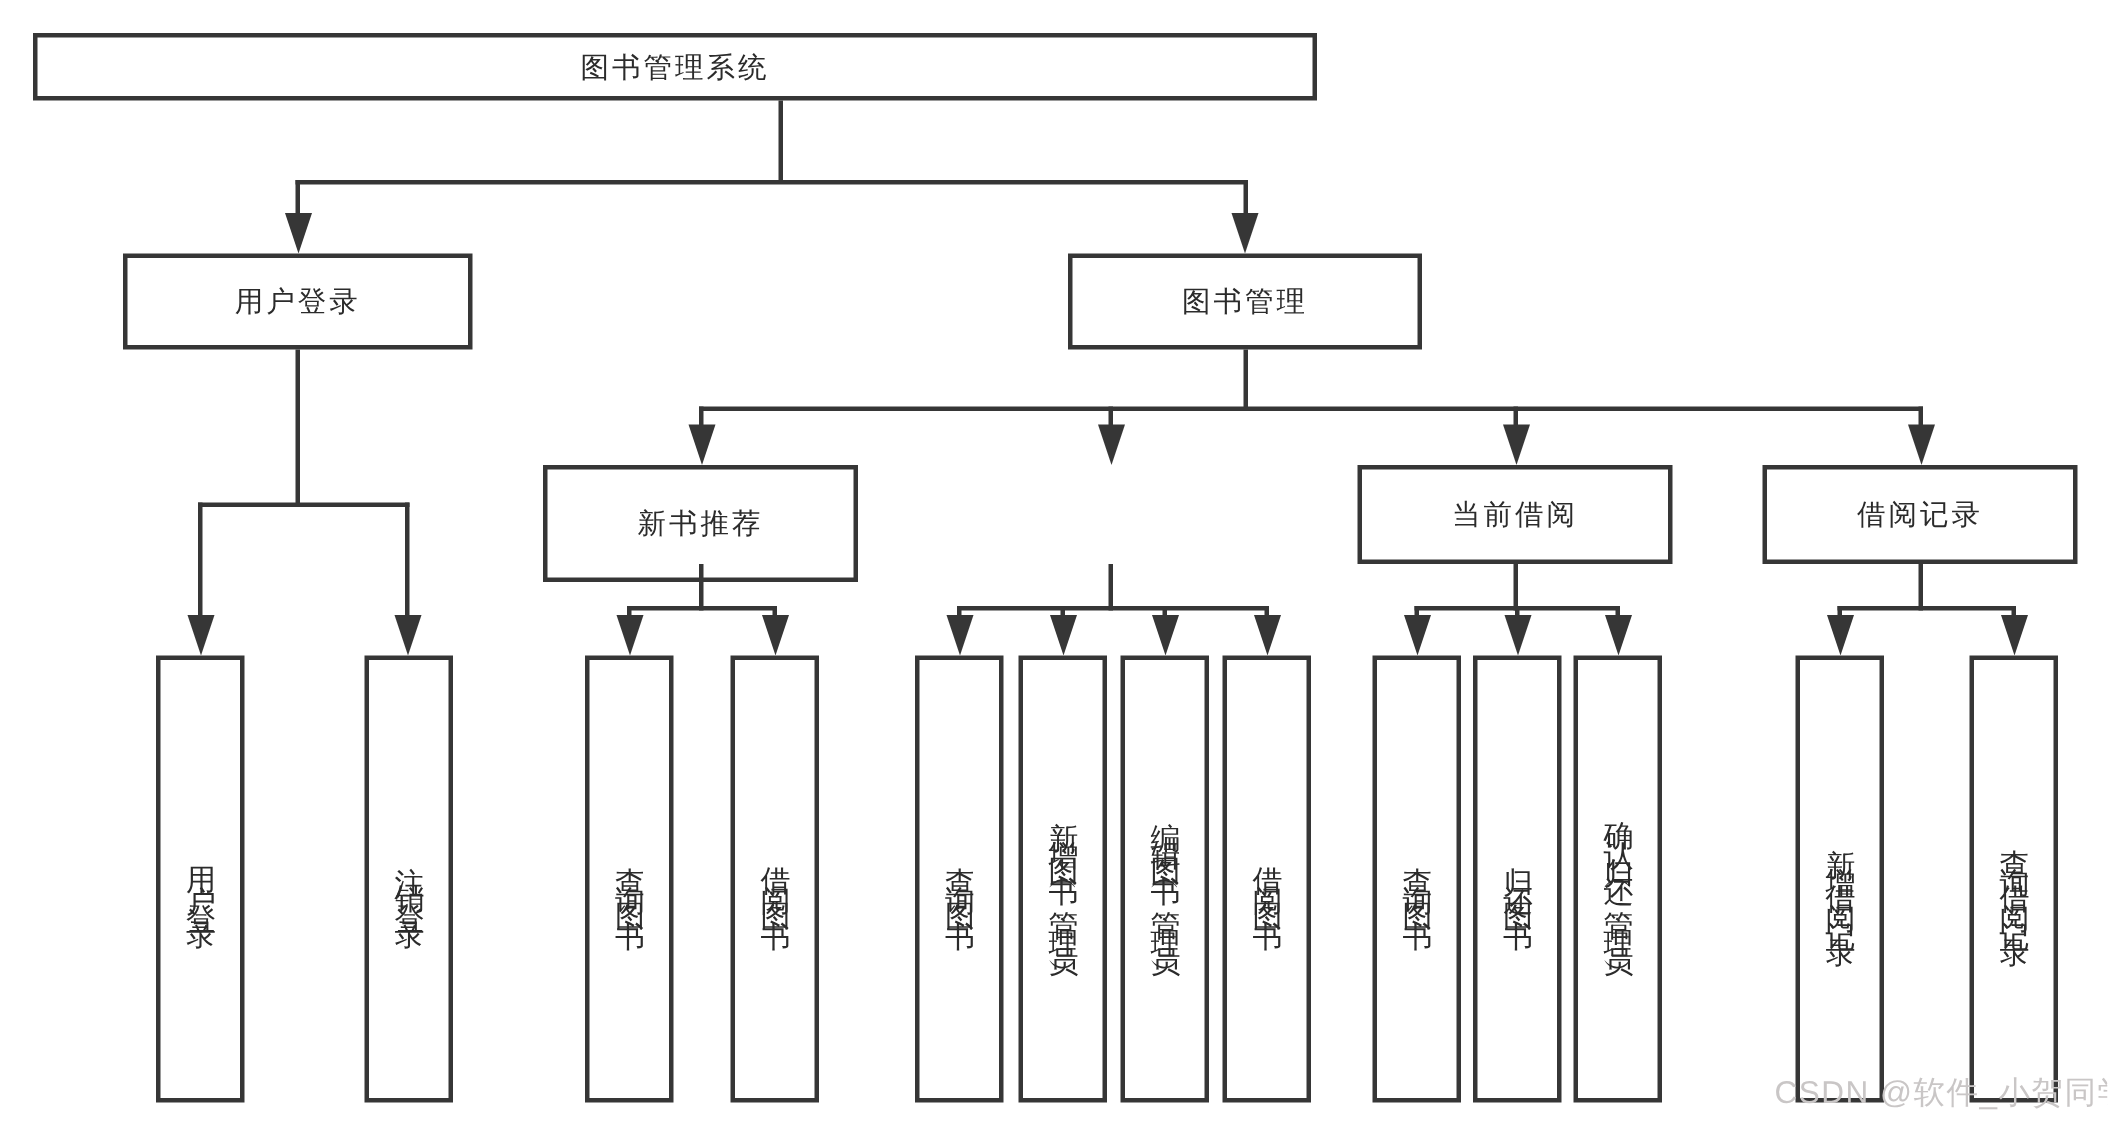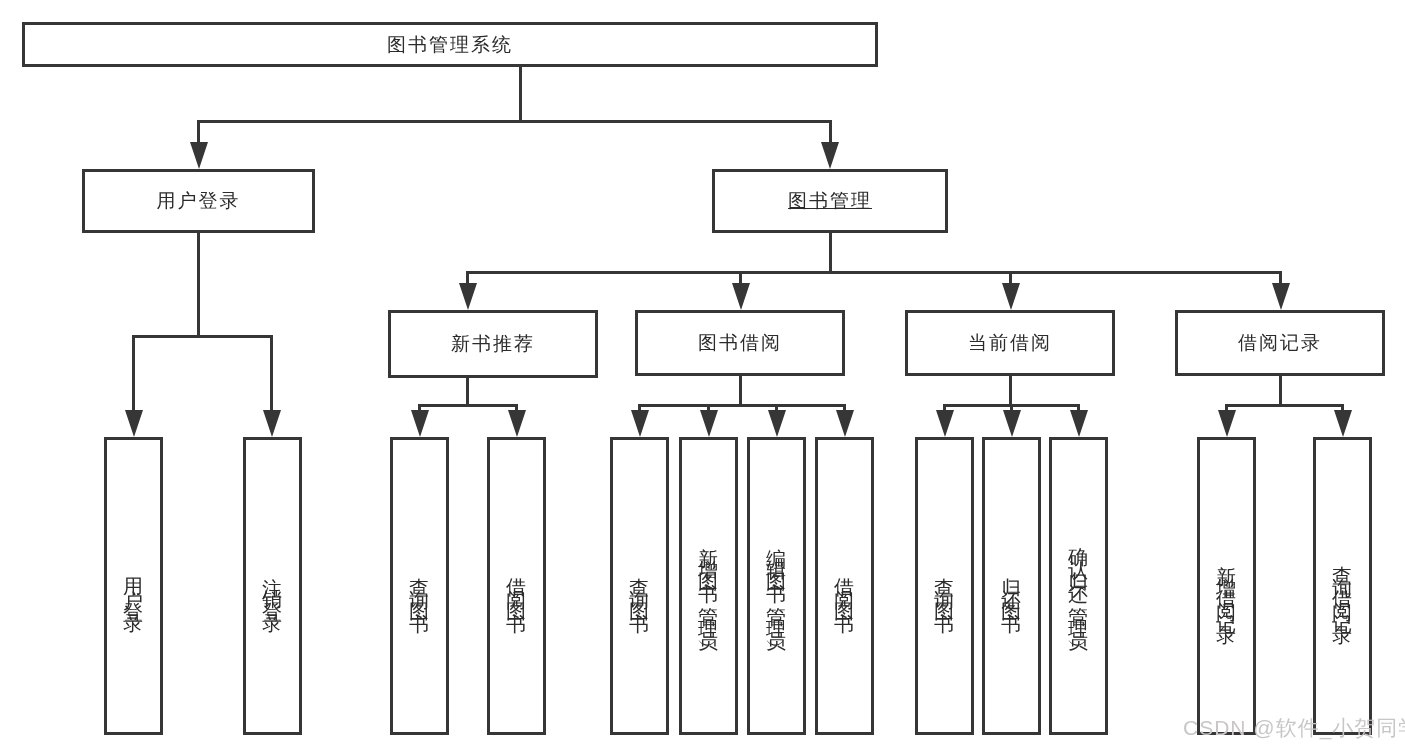--- a/index.html
+++ b/index.html
@@ -61,42 +61,41 @@
   <div class="box" style="left:22px; top:22px; width:856px; height:45px;">图书管理系统</div>
 
   <div class="line" style="left:519px; top:67px; width:3px; height:53px;"></div>
   <div class="line" style="left:197px; top:120px; width:635px; height:3px;"></div>
   <div class="line" style="left:197px; top:120px; width:3px; height:26px;"></div>
   <div class="line" style="left:829px; top:120px; width:3px; height:26px;"></div>
   <div class="arrow" style="left:190px; top:142px;"></div>
   <div class="arrow" style="left:821px; top:142px;"></div>
 
   <div class="box" style="left:82px; top:169px; width:233px; height:64px;">用户登录</div>
-  <div class="box" style="left:712px; top:169px; width:236px; height:64px;text-decoration:underline;">图书管理</div>
+  <div class="box" style="left:712px; top:169px; width:236px; height:64px;">图书管理</div>
 
   <div class="line" style="left:197px; top:233px; width:3px; height:105px;"></div>
   <div class="line" style="left:132px; top:335px; width:141px; height:3px;"></div>
   <div class="line" style="left:132px; top:335px; width:3px; height:78px;"></div>
   <div class="line" style="left:270px; top:335px; width:3px; height:78px;"></div>
   <div class="arrow" style="left:125px; top:410px;"></div>
   <div class="arrow" style="left:263px; top:410px;"></div>
 
   <div class="line" style="left:829px; top:233px; width:3px; height:41px;"></div>
   <div class="line" style="left:466px; top:271px; width:816px; height:3px;"></div>
   <div class="line" style="left:466px; top:271px; width:3px; height:15px;"></div>
   <div class="line" style="left:739px; top:271px; width:3px; height:15px;"></div>
   <div class="line" style="left:1009px; top:271px; width:3px; height:15px;"></div>
   <div class="line" style="left:1279px; top:271px; width:3px; height:15px;"></div>
   <div class="arrow" style="left:459px; top:283px;"></div>
   <div class="arrow" style="left:732px; top:283px;"></div>
   <div class="arrow" style="left:1002px; top:283px;"></div>
   <div class="arrow" style="left:1272px; top:283px;"></div>
 
-  <div class="box" style="left:362px; top:310px; width:210px; height:68px;margin-left:26px;">新书推荐</div>
-  <div class="box" style="left:635px; top:310px; width:210px; height:66px;">图书借阅</div>
+  <div class="box" style="left:362px; top:310px; width:210px; height:78px;">新书推荐</div>
   <div class="box" style="left:905px; top:310px; width:210px; height:66px;">当前借阅</div>
   <div class="box" style="left:1175px; top:310px; width:210px; height:66px;">借阅记录</div>
 
   <div class="line" style="left:466px; top:376px; width:3px; height:31px;"></div>
   <div class="line" style="left:418px; top:404px; width:100px; height:3px;"></div>
   <div class="line" style="left:418px; top:404px; width:3px; height:10px;"></div>
   <div class="line" style="left:515px; top:404px; width:3px; height:10px;"></div>
   <div class="arrow" style="left:411px; top:410px;"></div>
   <div class="arrow" style="left:508px; top:410px;"></div>
 

